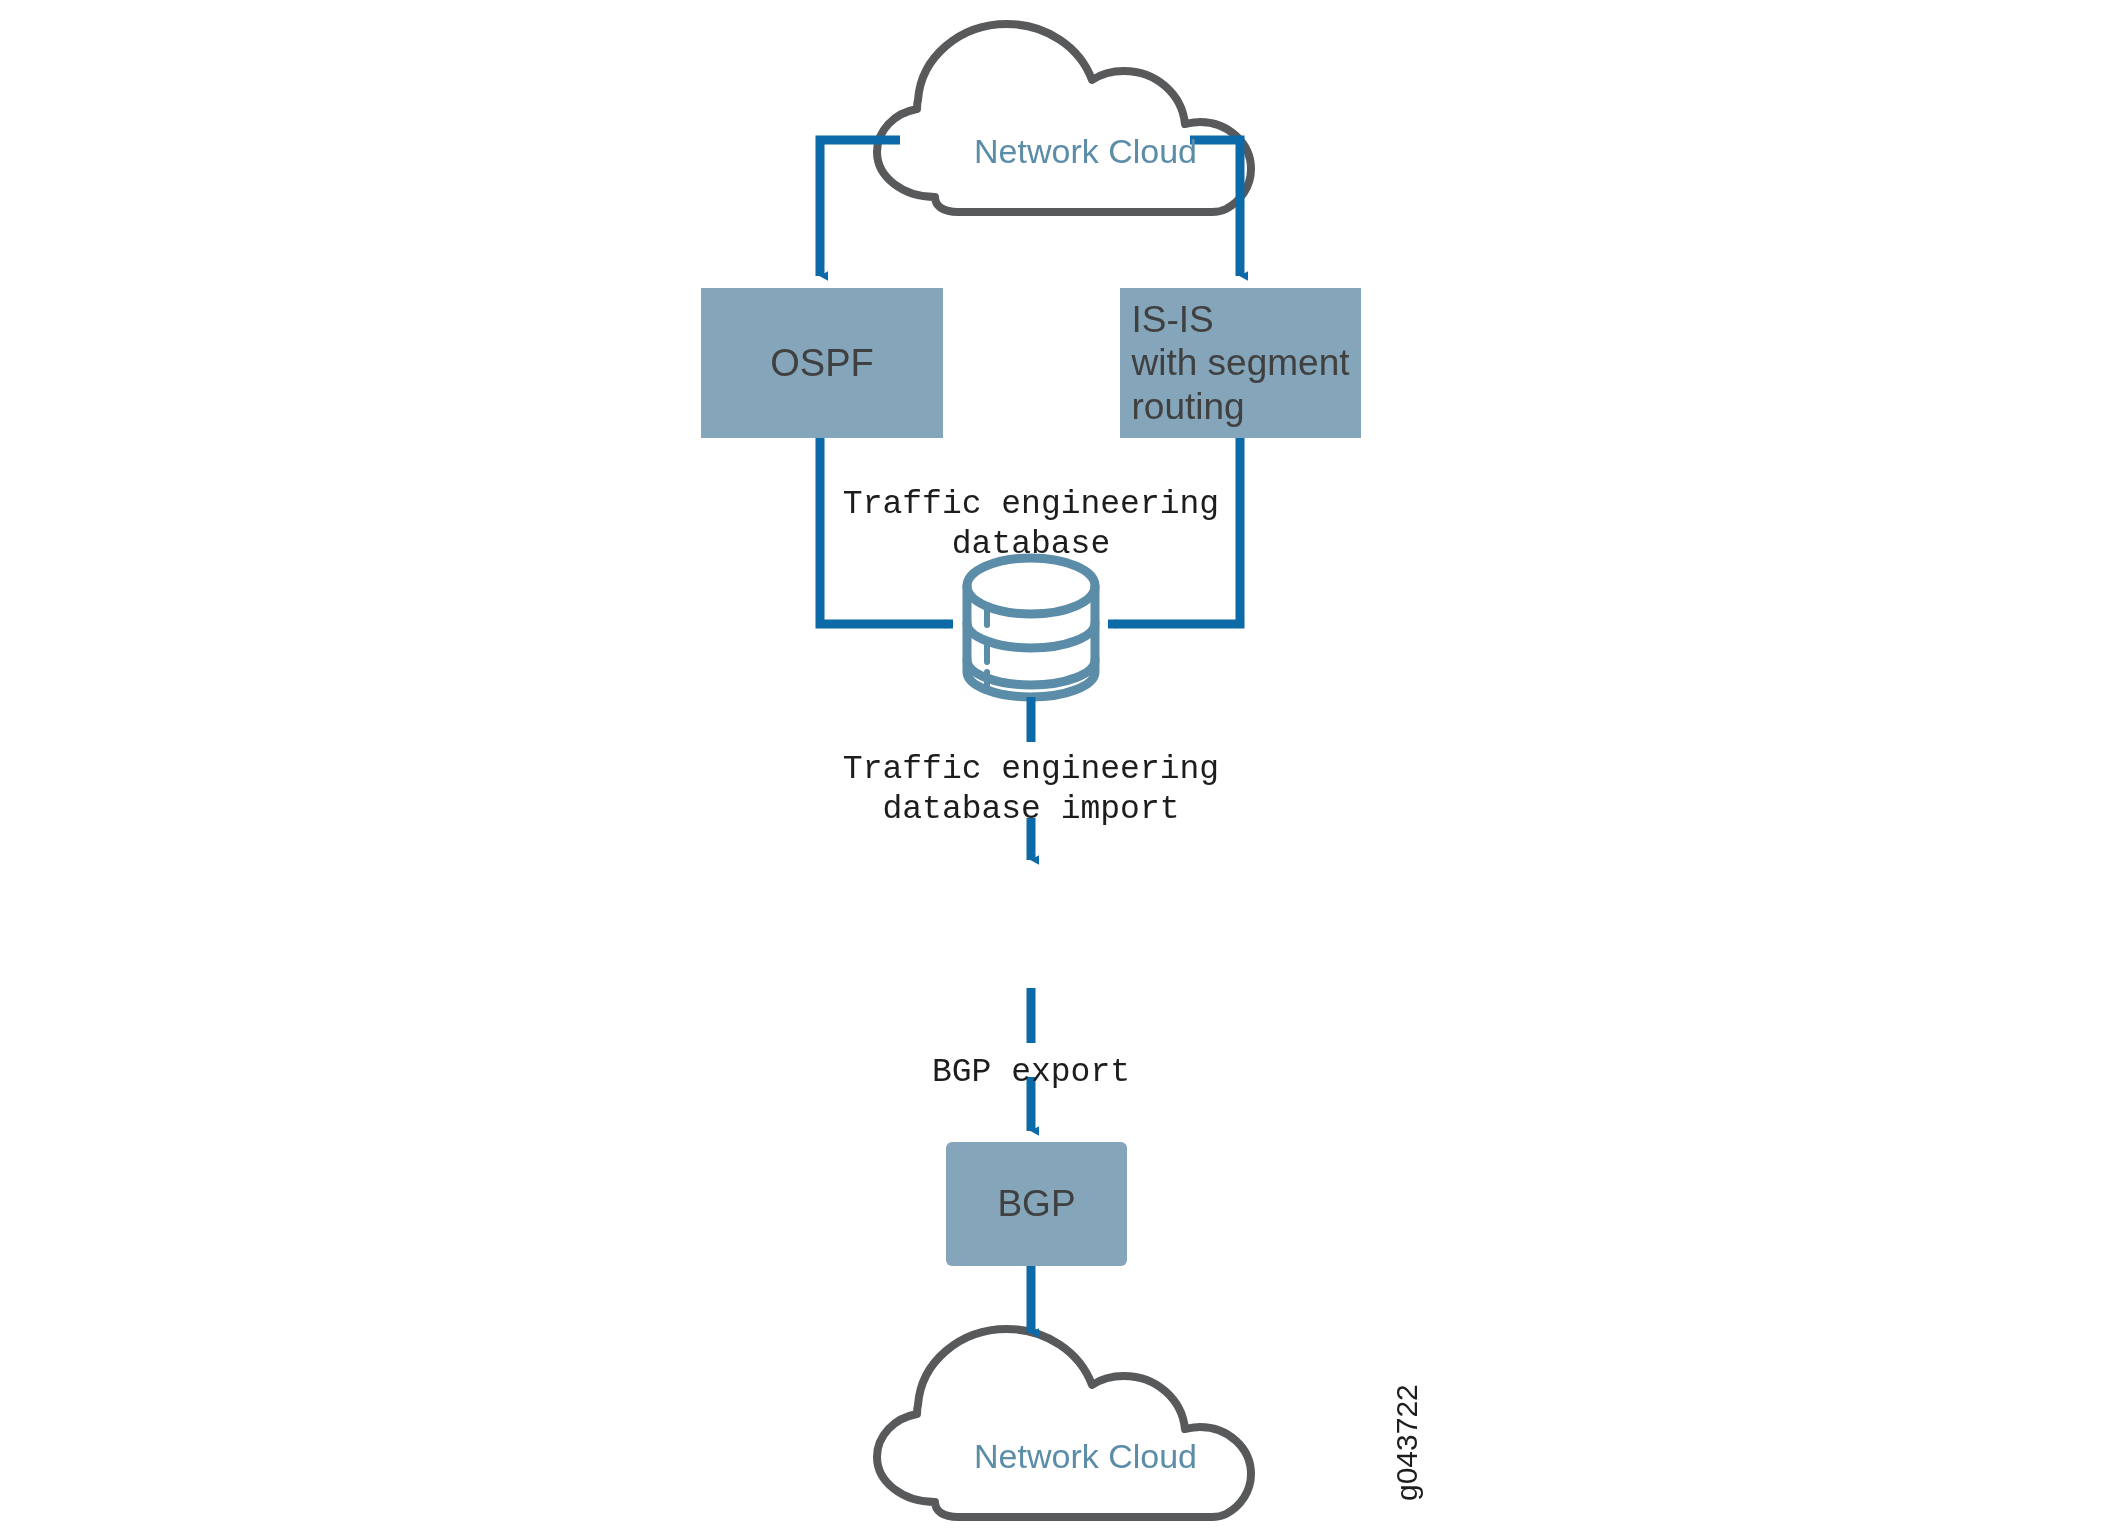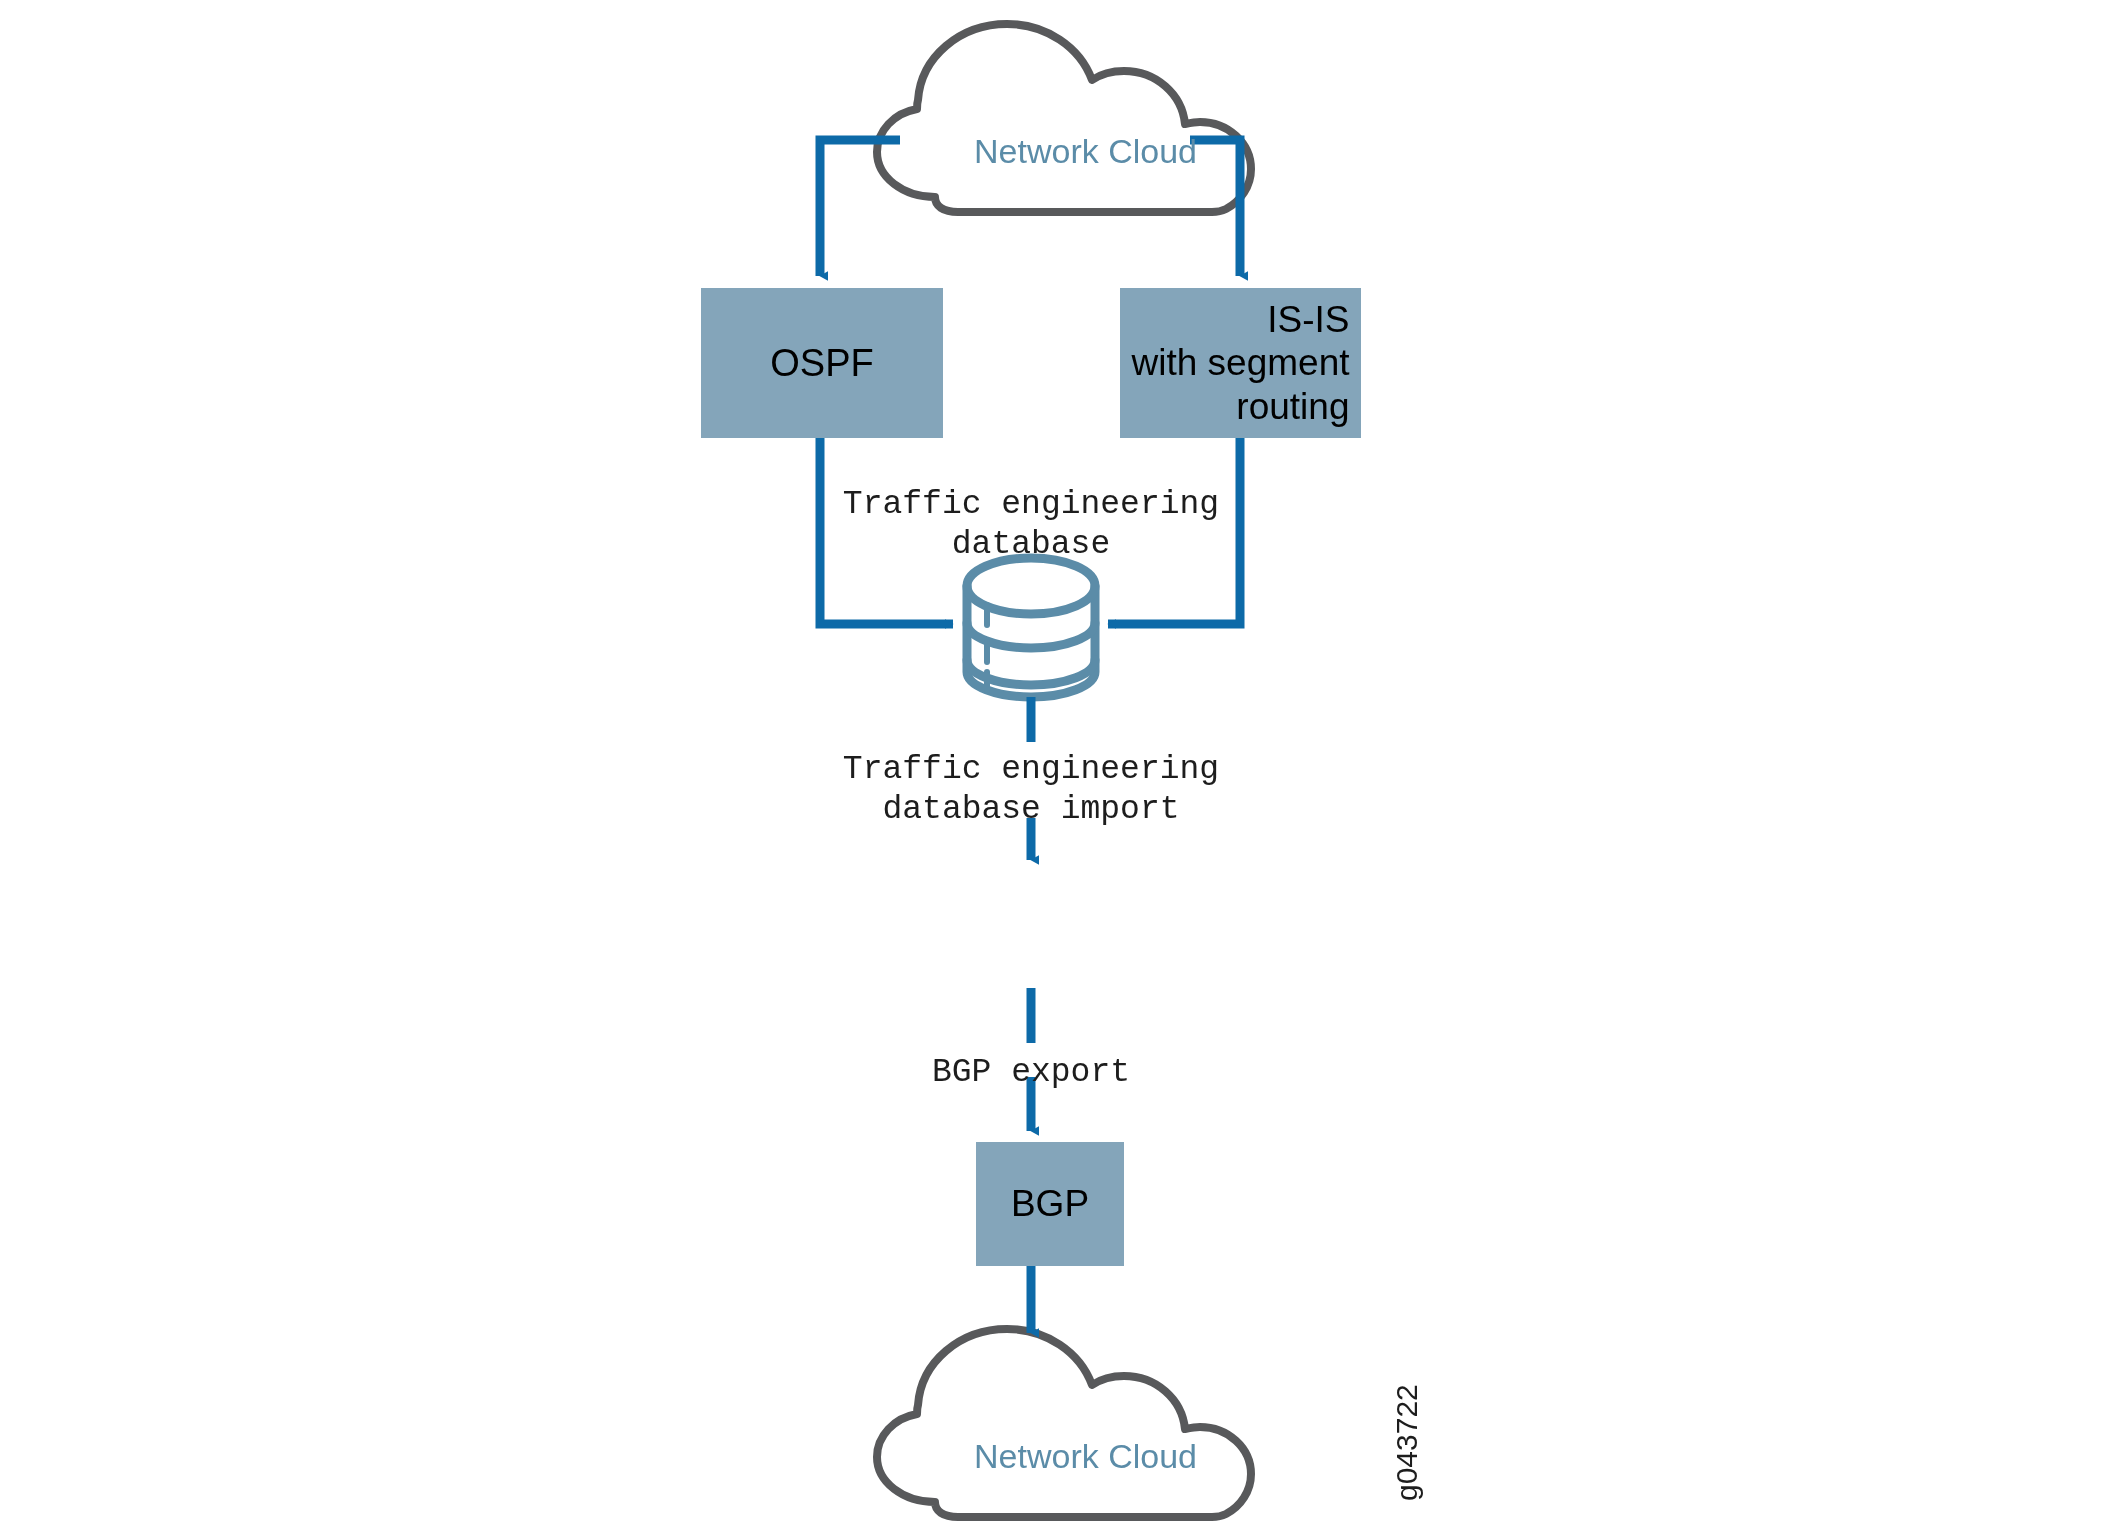--- a/index.html
+++ b/index.html
@@ -22,22 +22,22 @@
     left: 0;
     top: 0;
     width: 2101px;
     height: 1531px;
   }
   .node-box {
     position: absolute;
     display: flex;
     align-items: center;
     justify-content: center;
-    text-align: right;
-    color: #000000;
+    text-align: left;
+    color: #404040;
     font-family: "Liberation Sans", sans-serif;
     line-height: 1.18;
     white-space: pre-line;
   }
   .node-box.blue  { background: #84a5ba; }
   .node-box.gray  { background: #aaaeb3; }
 
   .edge-label {
     position: absolute;
     text-align: center;
@@ -167,19 +167,19 @@
 
   <div class="edge-label" style="left:831px; top:485px; width:400px; font-size:33px;">Traffic engineering
 database</div>
 
   <div class="edge-label" style="left:831px; top:750px; width:400px; font-size:33px;">Traffic engineering
 database import</div>
 
 
   <div class="edge-label" style="left:871px; top:1053px; width:320px; font-size:33px;">BGP export</div>
 
-  <div class="node-box blue" style="left:976px; top:1142px; width:148px; height:124px; font-size:37px;">BGP</div>
+  <div class="node-box blue" style="left:946px; top:1142px; width:181px; height:124px; font-size:37px;border-radius:6px;">BGP</div>
 
   <div class="cloud-label" style="left:865px; top:1437px; width:332px; font-size:34px;">Network Cloud</div>
 
   <div class="figure-id" style="left:1390px; top:1501px; font-size:30px;">g043722</div>
 
 </div>
 
 </body></html>

